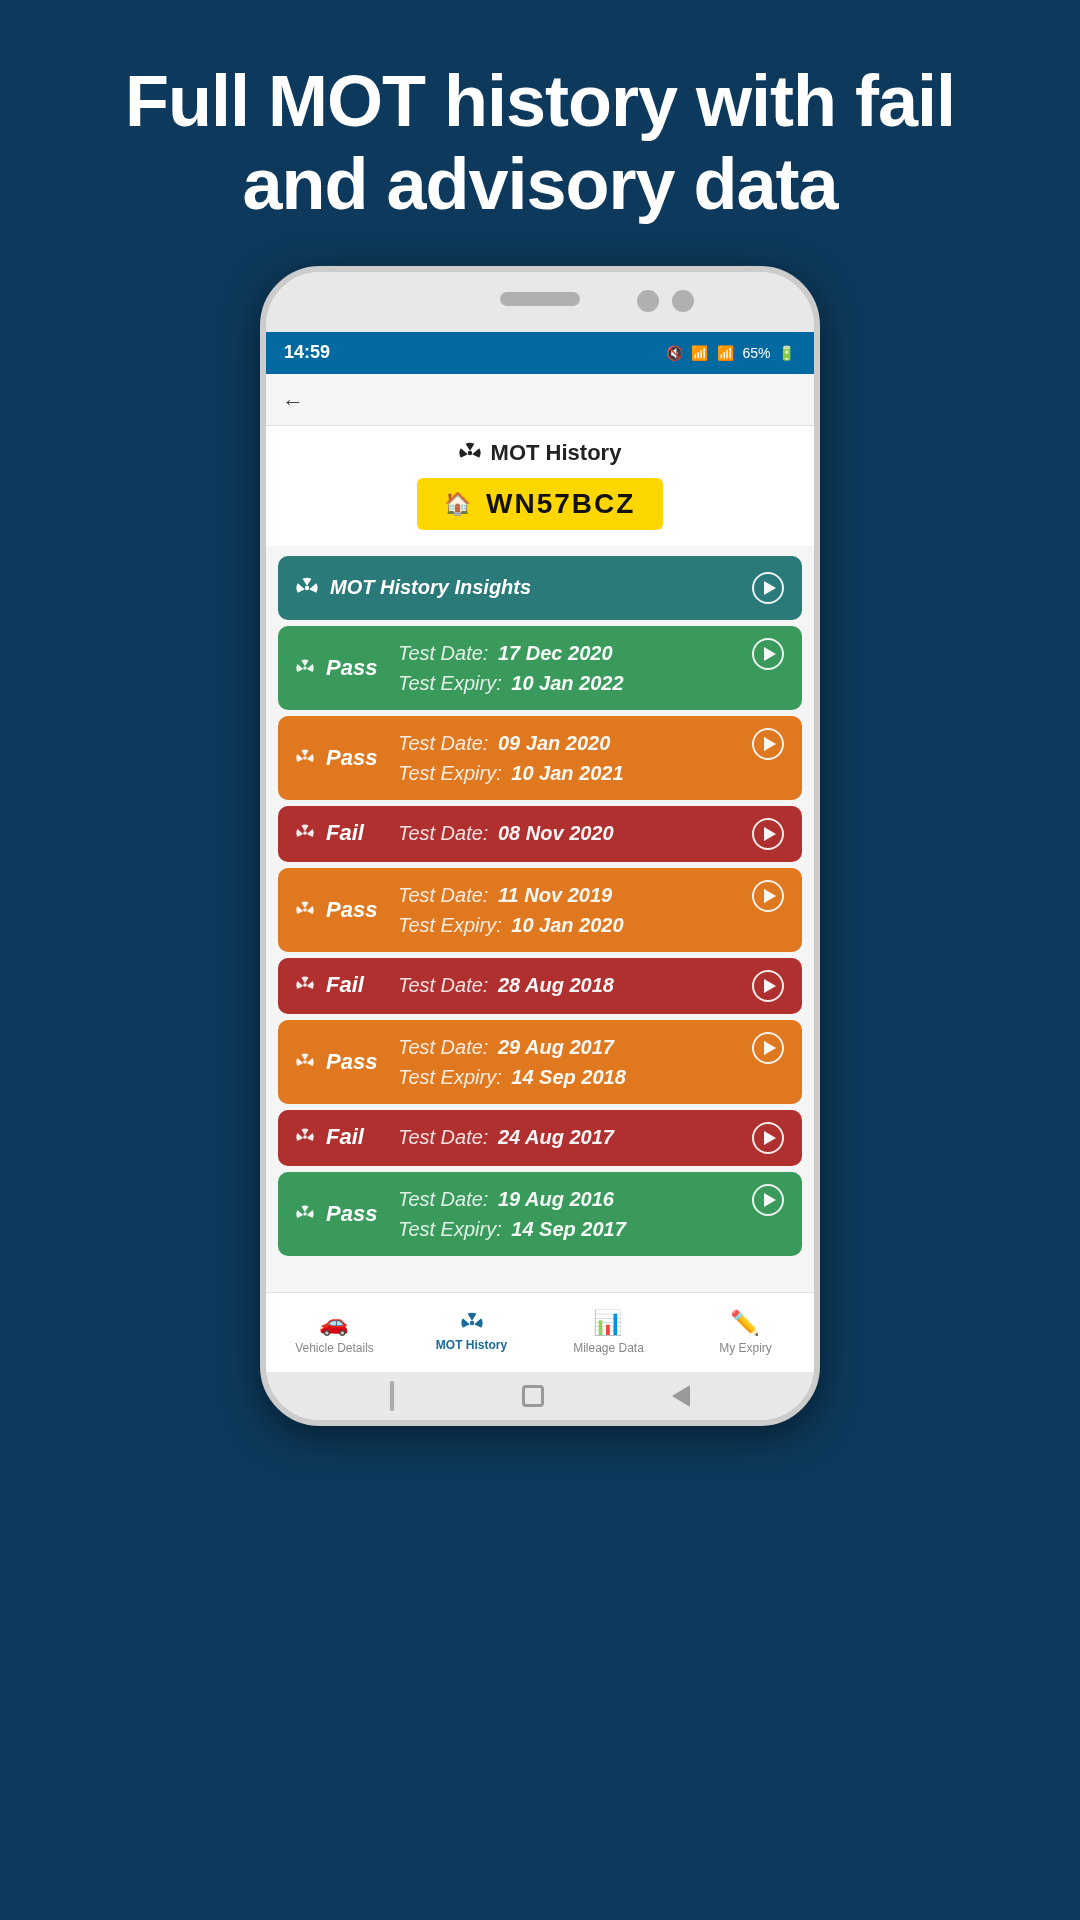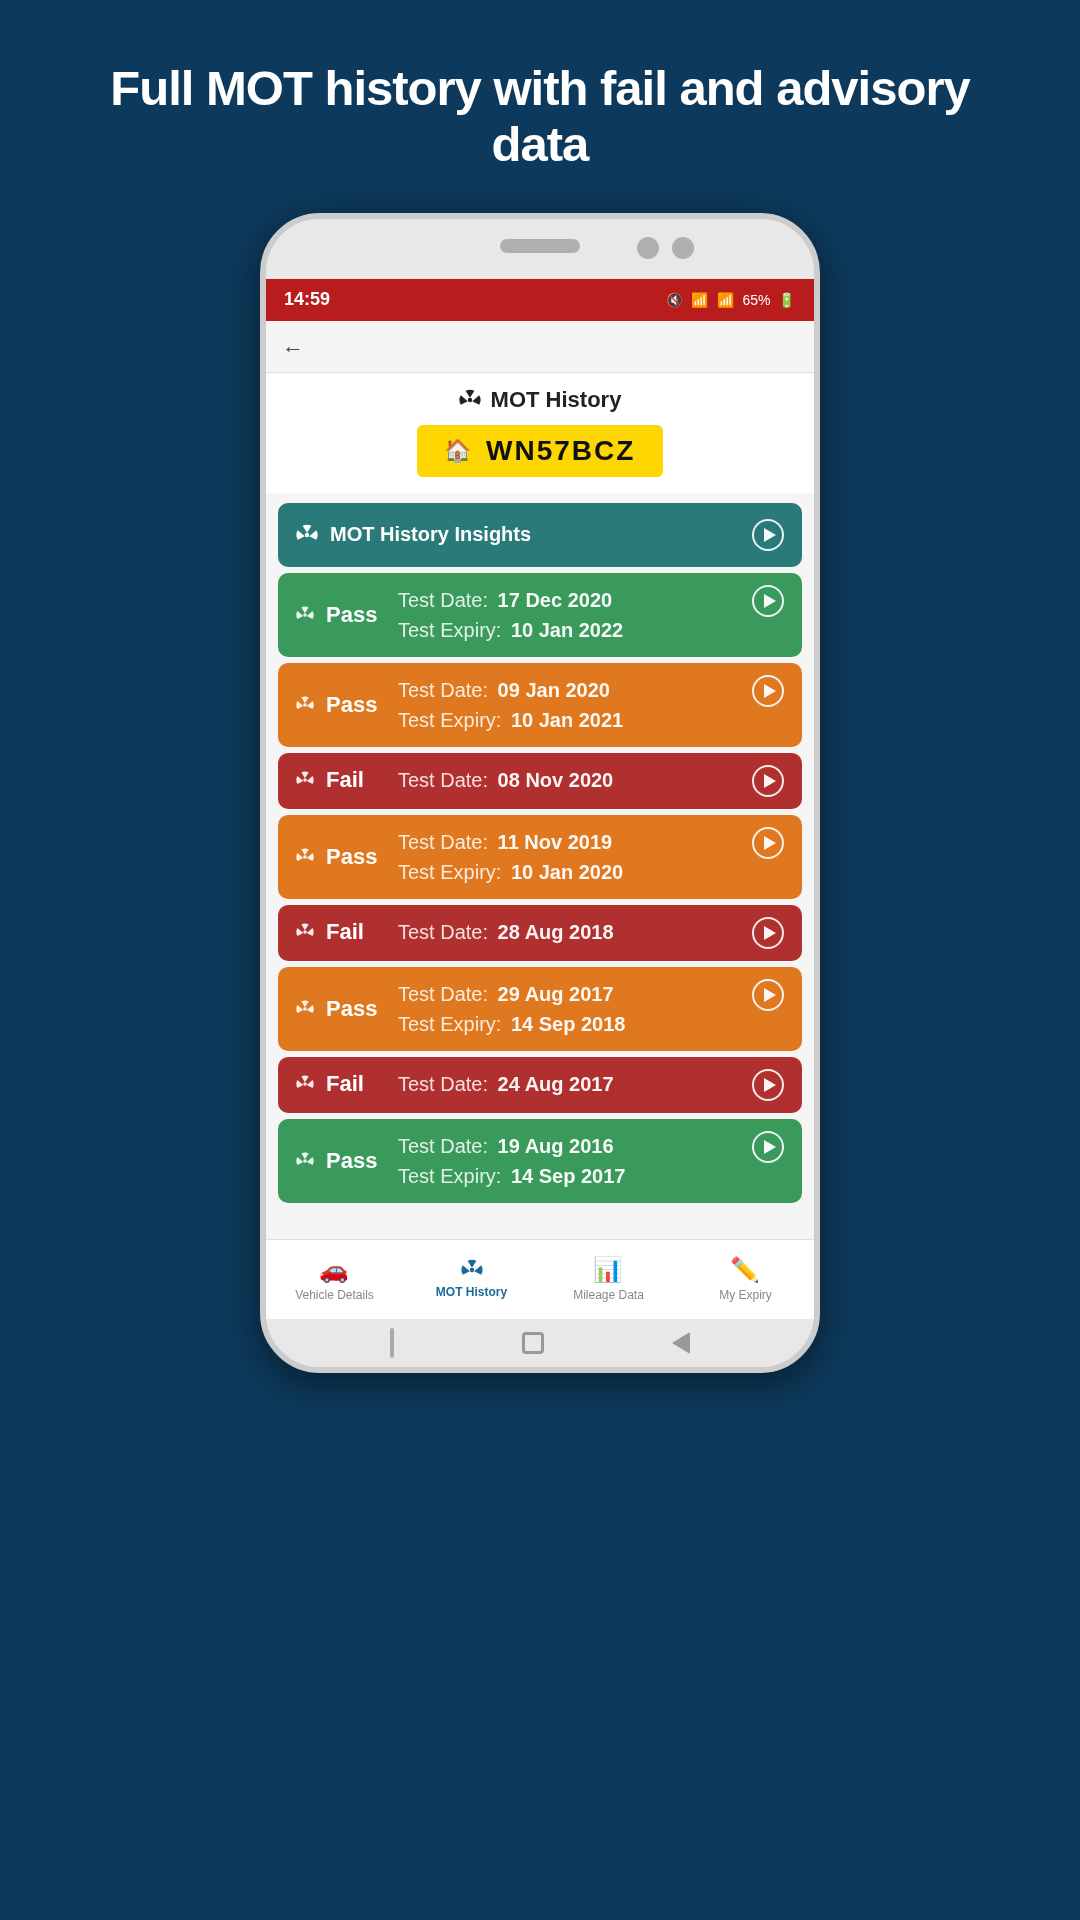--- a/index.html
+++ b/index.html
@@ -10,21 +10,21 @@
       background-color: #0d3a5c;
       font-family: 'Arial', sans-serif;
       overflow: hidden;
       display: flex;
       flex-direction: column;
       align-items: center;
     }
 
     .hero-text {
       color: #ffffff;
-      font-size: 49px;
+      font-size: 72px;
       font-weight: 900;
       text-align: center;
       padding: 60px 60px 40px 60px;
       line-height: 1.15;
       letter-spacing: -1px;
     }
 
     .phone-wrapper {
       display: flex;
       justify-content: center;
@@ -83,21 +83,21 @@
       background: #b0b0b0;
       border-radius: 50%;
       position: absolute;
       right: 120px;
       top: 18px;
     }
 
     
     .status-bar {
       height: 42px;
-      background: #b91c1c;
+      background: #0369a1;
       display: flex;
       align-items: center;
       justify-content: space-between;
       padding: 0 18px;
       flex-shrink: 0;
     }
 
     .status-time {
       color: white;
       font-size: 18px;
@@ -176,20 +176,21 @@
     }
 
     
     .list-area {
       flex: 1;
       overflow-y: auto;
       padding: 10px 12px;
       display: flex;
       flex-direction: column;
       gap: 6px;
+      font-style: italic;
     }
 
     .insights-card {
       background: #2a7a7a;
       border-radius: 10px;
       padding: 16px 18px;
       display: flex;
       align-items: center;
       justify-content: space-between;
       cursor: pointer;

